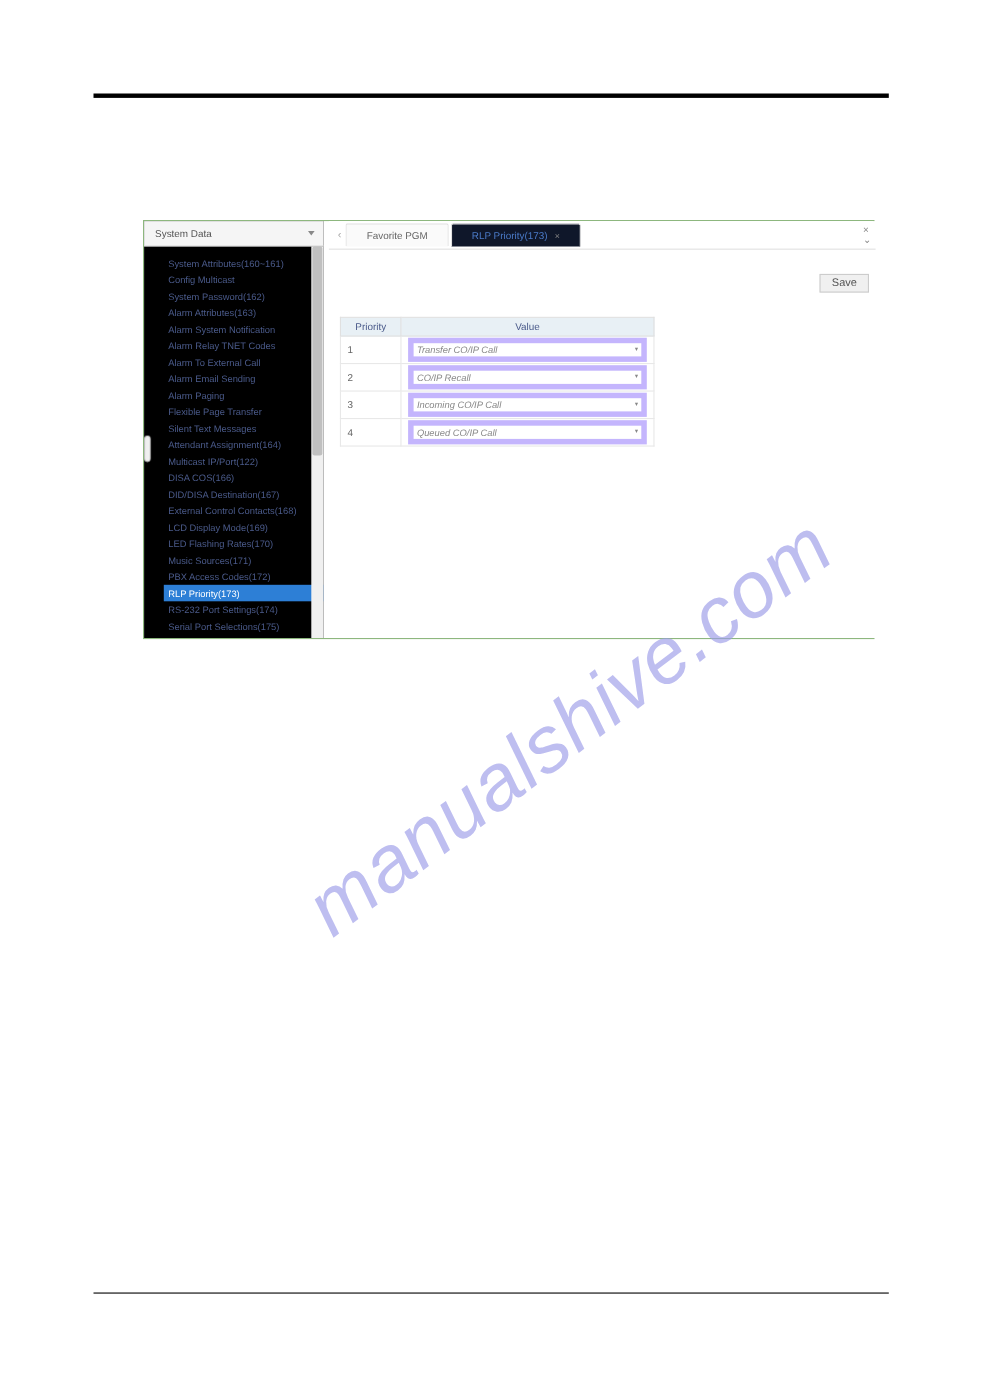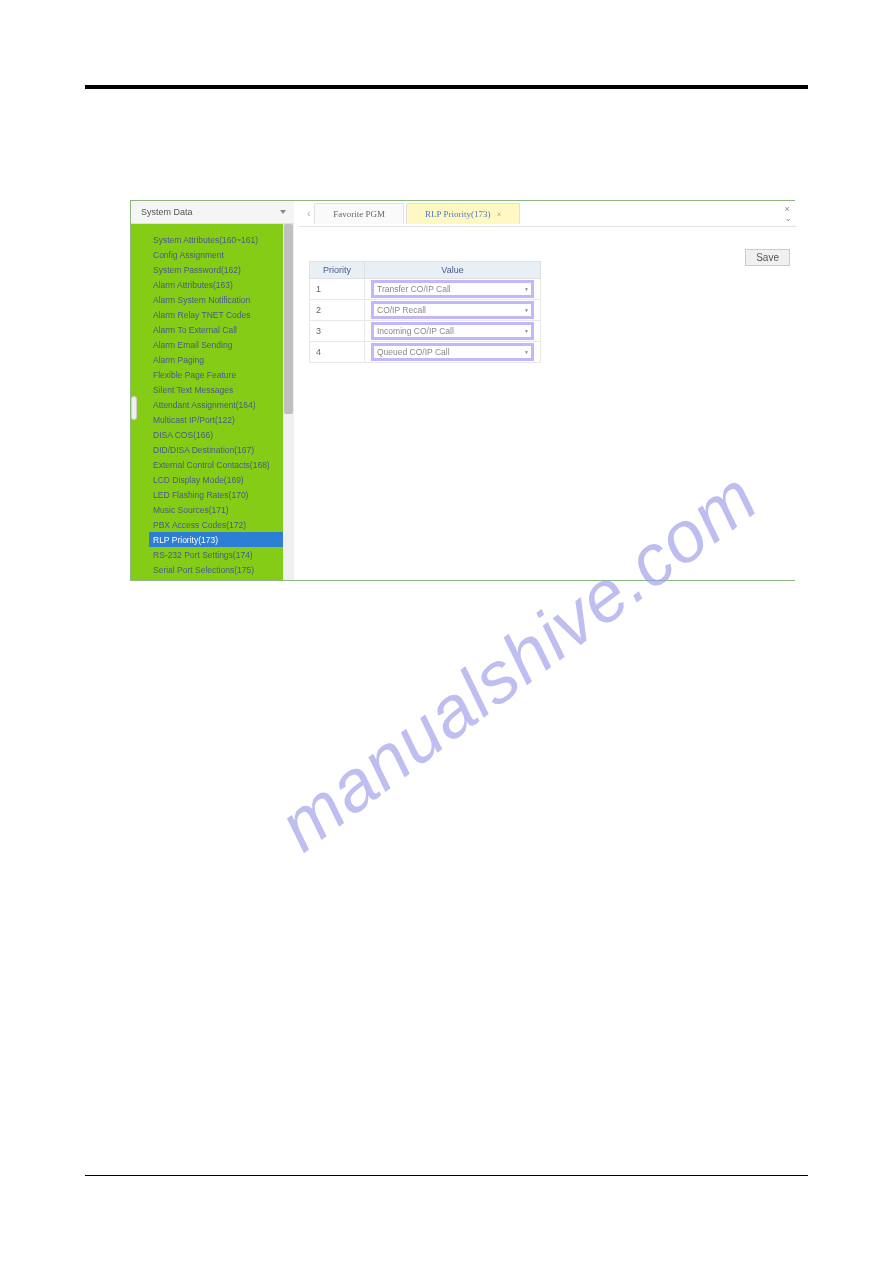--- a/index.html
+++ b/index.html
@@ -33,21 +33,21 @@
       width: 665px;
       height: 381px;
       border: 1px solid #8db77e;
       background: #fff;
     }
     .sidebar {
       position: absolute;
       left: 0; top: 0;
       width: 163px;
       height: 100%;
-      background: #84cc16;
+      background: #000000;
     }
     .sidebar-header {
       height: 23px;
       background: #f5f5f5;
       border-bottom: 1px solid #e0e0e0;
       font-size: 9px;
       color: #555;
       padding: 6px 10px;
       position: relative;
     }
@@ -124,24 +124,23 @@
     }
     .tab {
       display: inline-block;
       padding: 5px 18px;
       font-size: 9px;
       border: 1px solid #e0e0e0;
       border-bottom: none;
       margin-right: 2px;
       cursor: pointer;
       border-radius: 2px 2px 0 0;
-      font-family: Liberation Serif, serif;
     }
     .tab.inactive { color: #666; background: #fafafa; }
-    .tab.active { color: #4a7ac7; background: #fef9c3; position: relative; }
+    .tab.active { color: #4a7ac7; background: #0f172a; position: relative; }
     .tab-close {
       font-size: 8px;
       color: #888;
       padding-left: 4px;
       cursor: pointer;
     }
     .tab-controls {
       position: absolute;
       right: 4px; top: 4px;
       font-size: 9px;
@@ -161,23 +160,23 @@
       right: 6px;
       top: 22px;
       background: #f0f0f0;
       border: 1px solid #ccc;
       font-size: 10px;
       padding: 2px 10px;
       cursor: pointer;
       color: #555;
     }
     .data-table {
-      margin-top: 20px;
+      margin-top: 47px;
       border-collapse: collapse;
-      width: 232px;
+      width: 286px;
     }
     .data-table th {
       background: #e8f0f5;
       font-size: 9px;
       font-weight: normal;
       color: #4a5a8a;
       padding: 3px 6px;
       border: 1px solid #e0e0e0;
     }
     .data-table td {
@@ -185,25 +184,26 @@
       color: #666;
       padding: 1px 6px;
       border: 1px solid #e8e8e8;
     }
     .data-table td:first-child { width: 55px; }
     .value-select {
       display: inline-block;
       width: 100%;
       font-size: 8.5px;
       color: #888;
-      border: 3px solid #c4b5fd;
+      border: 5px solid #c4b5fd;
       padding: 1px 12px 1px 3px;
       position: relative;
       background: #fff;
       cursor: pointer;
+      font-style: italic;
     }
     .value-select::after {
       content: '▼';
       font-size: 5px;
       position: absolute;
       right: 2px;
       top: 3px;
       color: #888;
     }
     .watermark {
@@ -227,29 +227,29 @@
 <div class="page-border-bottom"></div>
 
 <div class="app-window">
 
   <div class="sidebar">
     <div class="sidebar-header">
       <span>System Data</span>
     </div>
     <div class="sidebar-list">
       <div class="sidebar-item"><span>System Attributes(160~161)</span></div>
-      <div class="sidebar-item"><span>Config Assignment</span></div>
+      <div class="sidebar-item"><span>Config Multicast</span></div>
       <div class="sidebar-item"><span>System Password(162)</span></div>
       <div class="sidebar-item"><span>Alarm Attributes(163)</span></div>
       <div class="sidebar-item"><span>Alarm System Notification</span></div>
       <div class="sidebar-item"><span>Alarm Relay TNET Codes</span></div>
       <div class="sidebar-item"><span>Alarm To External Call</span></div>
       <div class="sidebar-item"><span>Alarm Email Sending</span></div>
       <div class="sidebar-item"><span>Alarm Paging</span></div>
-      <div class="sidebar-item"><span>Flexible Page Feature</span></div>
+      <div class="sidebar-item"><span>Flexible Page Transfer</span></div>
       <div class="sidebar-item"><span>Silent Text Messages</span></div>
       <div class="sidebar-item"><span>Attendant Assignment(164)</span></div>
       <div class="sidebar-item"><span>Multicast IP/Port(122)</span></div>
       <div class="sidebar-item"><span>DISA COS(166)</span></div>
       <div class="sidebar-item"><span>DID/DISA Destination(167)</span></div>
       <div class="sidebar-item"><span>External Control Contacts(168)</span></div>
       <div class="sidebar-item"><span>LCD Display Mode(169)</span></div>
       <div class="sidebar-item"><span>LED Flashing Rates(170)</span></div>
       <div class="sidebar-item"><span>Music Sources(171)</span></div>
       <div class="sidebar-item"><span>PBX Access Codes(172)</span></div>

